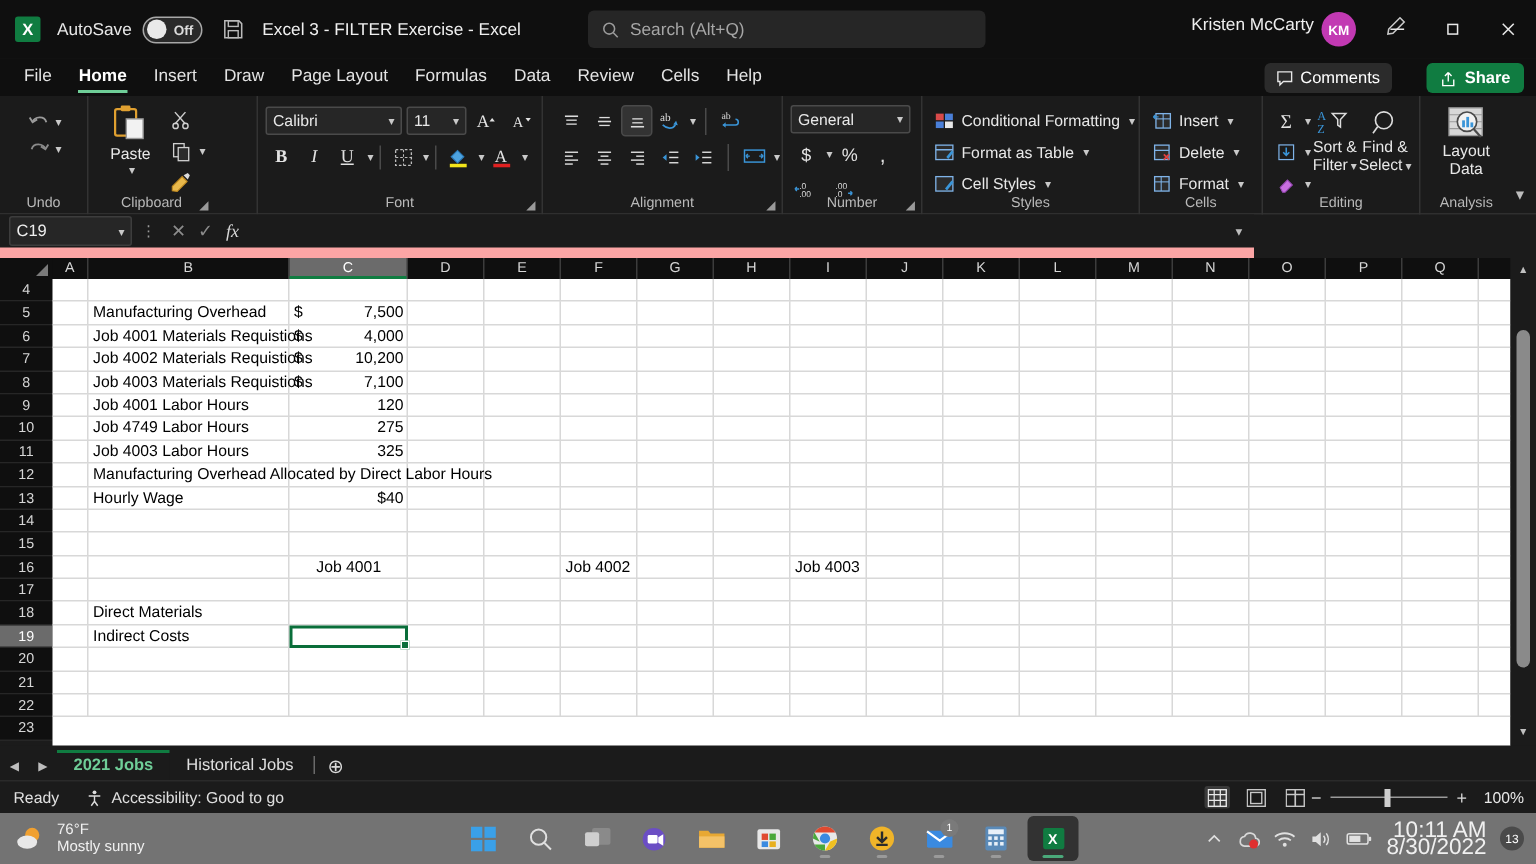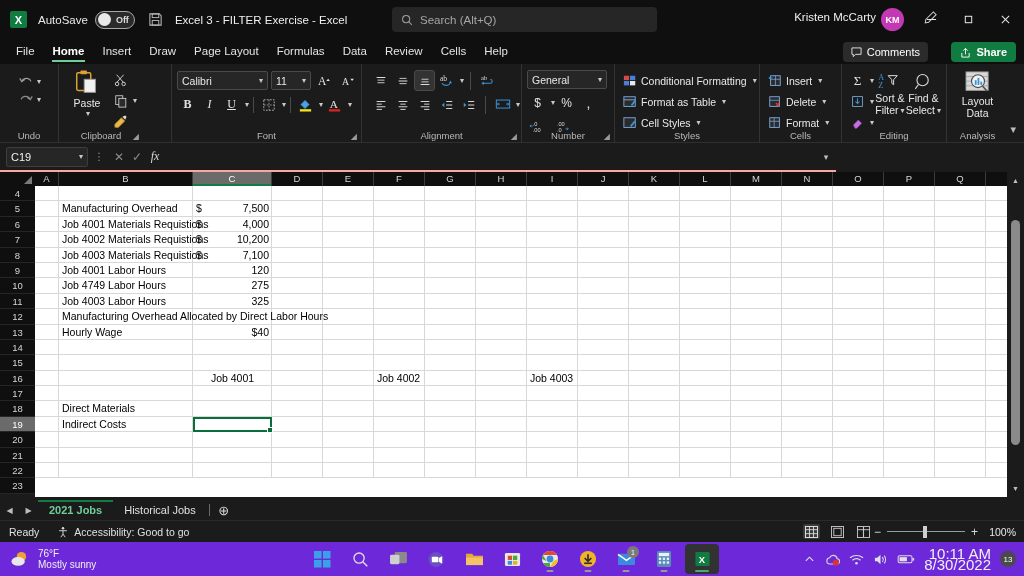--- a/index.html
+++ b/index.html
@@ -119,21 +119,21 @@
     height:19px; background:#262626; border:1px solid #4a4a4a; border-radius:2px;
     display:flex; align-items:center; justify-content:space-between;
     color:#e8e8e8; font-size:10.5px; padding:0 4px;
   }
   .ribbon-collapse { position:absolute; right:8px; bottom:6px; color:#bdbdbd; font-size:11px; }
 
   
   .formulabar {
     position:absolute; left:0; top:143px; width:836px; height:29px;
     background:#1b1b1b; display:flex; align-items:center;
-    border-bottom:2px solid #fca5a5;
+    border-bottom:7px solid #fca5a5;
   }
   .namebox {
     margin-left:6px; width:82px; height:20px; background:#262626;
     border:1px solid #3d3d3d; border-radius:2px; display:flex;
     align-items:center; justify-content:space-between; padding:0 4px;
     color:#efefef; font-size:11px;
   }
   .fb-dots { color:#9a9a9a; font-size:10px; margin:0 6px; letter-spacing:0; }
   .fb-btn { width:18px; display:flex; align-items:center; justify-content:center; color:#8c8c8c; font-size:12px; }
   .fb-fx { color:#d8d8d8; font-size:12px; font-style:italic; font-family:"Liberation Serif", serif; }
@@ -241,21 +241,21 @@
   .zoomctl { position:absolute; right:8px; display:flex; align-items:center; gap:6px; }
   .zslider { width:78px; height:12px; position:relative; }
   .zslider .track { position:absolute; top:5px; left:0; right:0; height:1px; background:#9a9a9a; }
   .zslider .knob { position:absolute; left:36px; top:0; width:4px; height:12px; background:#cfcfcf; }
   .zsign { color:#d8d8d8; font-size:12px; }
   .zval { color:#e8e8e8; font-size:10.5px; width:32px; text-align:right; }
 
   
   .taskbar {
     position:absolute; left:0; top:542px; width:1024px; height:34px;
-    background:#6d28d9; display:flex; align-items:center;
+    background:#737373; display:flex; align-items:center;
   }
   .weather { display:flex; align-items:center; margin-left:10px; gap:7px; }
   .weather .wtext { display:flex; flex-direction:column; line-height:11px; }
   .weather .wt1 { color:#f0f0f0; font-size:10px; }
   .weather .wt2 { color:#f0f0f0; font-size:10px; }
   .tb-center {
     position:absolute; left:50%; transform:translateX(-50%);
     display:flex; align-items:center; gap:4px;
   }
   .tbicon {

